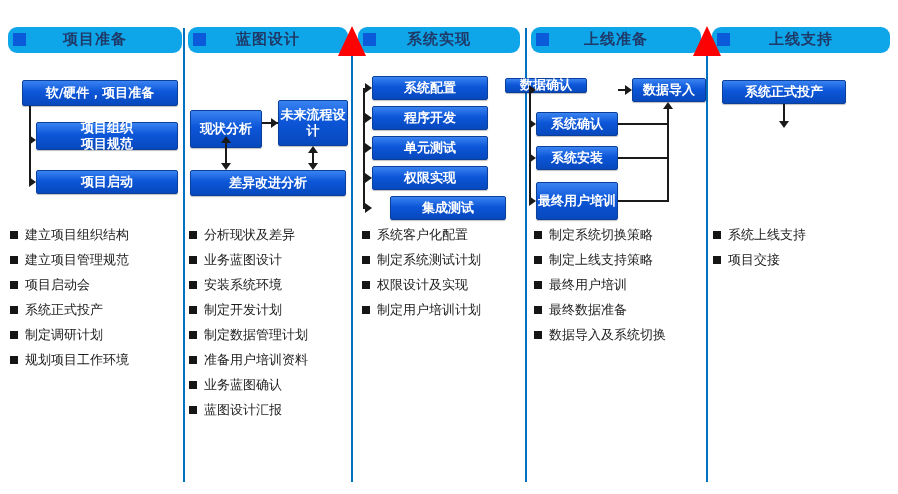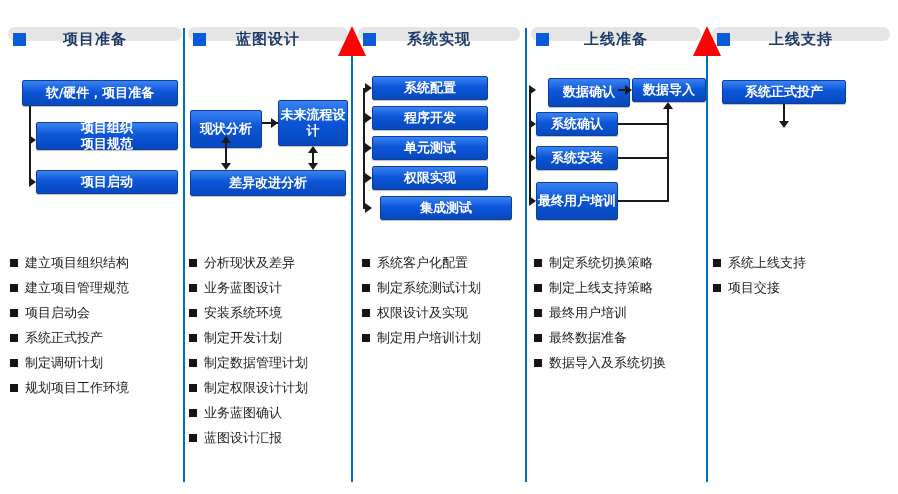--- a/index.html
+++ b/index.html
@@ -1,20 +1,20 @@
 <!DOCTYPE html>
 <html><head>
 <meta charset="utf-8">
 <style>
   * { box-sizing: border-box; margin: 0; padding: 0; }
   html, body { background: #ffffff; }
   body { font-family: "DejaVu Sans", "Liberation Sans", sans-serif; }
   #canvas { position: relative; width: 898px; height: 494px; background: #ffffff; overflow: hidden; }
 
-  .phase-header { position: absolute; top: 27px; height: 14px; background: #e5e5e5; border-radius: 9px; }
+  .phase-header { position: absolute; top: 27px; height: 26px; background: #0ea5e9; border-radius: 9px; }
   .hdr-square { position: absolute; left: 5px; top: 6px; width: 13px; height: 13px; background: #0b5ad9; }
   .hdr-title { position: absolute; left: 0; right: 0; top: 3px; text-align: center;
                font-size: 15px; font-weight: bold; color: #1f3a68; letter-spacing: 1px; }
 
   .divider { position: absolute; top: 28px; width: 2px; height: 454px; background: #0070c0; }
 
   .milestone { position: absolute; top: 26px; width: 0; height: 0;
                border-left: 14px solid transparent; border-right: 14px solid transparent;
                border-bottom: 30px solid #fd0202; }
 
@@ -24,21 +24,21 @@
           background: linear-gradient(180deg, #3a83f2 0%, #0c56d8 45%, #0748bd 100%);
           border: 1px solid #0a3f9a; border-radius: 2px; box-shadow: 0 1px 1px rgba(0,0,0,.25); }
 
   .hl { position: absolute; height: 2px; background: #1a1a1a; }
   .vl { position: absolute; width: 2px; background: #1a1a1a; }
   .arr { position: absolute; width: 0; height: 0; }
   .arr.r { border-top: 5px solid transparent; border-bottom: 5px solid transparent; border-left: 7px solid #1a1a1a; }
   .arr.u { border-left: 5px solid transparent; border-right: 5px solid transparent; border-bottom: 7px solid #1a1a1a; }
   .arr.d { border-left: 5px solid transparent; border-right: 5px solid transparent; border-top: 7px solid #1a1a1a; }
 
-  .tasks { position: absolute; top: 250px; font-family: Liberation Serif, serif; }
+  .tasks { position: absolute; top: 222px; font-family: Liberation Serif, serif; }
   .task { display: flex; align-items: center; height: 25px; font-size: 13px; color: #1c1c1c; white-space: nowrap; }
   .task .sq { width: 8px; height: 8px; background: #151515; margin-right: 7px; flex: none; }
 </style>
 </head>
 <body>
 
 <div id="canvas">
 
   <div class="phase-header" style="left:8px;width:174px">
     <span class="hdr-square"></span>
@@ -86,29 +86,29 @@
   <div class="arr u" style="left:221px;top:136px"></div>
   <div class="arr d" style="left:221px;top:163px"></div>
   <div class="vl" style="left:312px;top:150px;height:16px"></div>
   <div class="arr u" style="left:308px;top:146px"></div>
   <div class="arr d" style="left:308px;top:163px"></div>
 
   <div class="bbox" style="left:372px;top:76px;width:116px;height:24px"><span>系统配置</span></div>
   <div class="bbox" style="left:372px;top:106px;width:116px;height:24px"><span>程序开发</span></div>
   <div class="bbox" style="left:372px;top:136px;width:116px;height:24px"><span>单元测试</span></div>
   <div class="bbox" style="left:372px;top:166px;width:116px;height:24px"><span>权限实现</span></div>
-  <div class="bbox" style="left:380px;top:196px;width:132px;height:24px"><span>集成测试</span></div>
+  <div class="bbox" style="left:390px;top:196px;width:116px;height:24px"><span>集成测试</span></div>
   <div class="vl" style="left:363px;top:88px;height:121px"></div>
   <div class="arr r" style="left:365px;top:83px"></div>
   <div class="arr r" style="left:365px;top:113px"></div>
   <div class="arr r" style="left:365px;top:143px"></div>
   <div class="arr r" style="left:365px;top:173px"></div>
   <div class="arr r" style="left:365px;top:203px"></div>
 
-  <div class="bbox" style="left:548px;top:78px;width:82px;height:29px"><span>数据确认</span></div>
+  <div class="bbox" style="left:505px;top:78px;width:82px;height:15px"><span>数据确认</span></div>
   <div class="bbox" style="left:632px;top:78px;width:74px;height:24px"><span>数据导入</span></div>
   <div class="bbox" style="left:536px;top:112px;width:82px;height:24px"><span>系统确认</span></div>
   <div class="bbox" style="left:536px;top:146px;width:82px;height:24px"><span>系统安装</span></div>
   <div class="bbox" style="left:536px;top:182px;width:82px;height:38px"><span>最终用户培训</span></div>
   <div class="vl" style="left:529px;top:90px;height:111px"></div>
   <div class="arr r" style="left:529px;top:85px"></div>
   <div class="arr r" style="left:529px;top:119px"></div>
   <div class="arr r" style="left:529px;top:153px"></div>
   <div class="arr r" style="left:529px;top:196px"></div>
   <div class="hl" style="left:618px;top:89px;width:8px"></div>
@@ -166,21 +166,21 @@
     <div class="task">
         <span class="sq"></span>
         <span>制定开发计划</span>
       </div>
     <div class="task">
         <span class="sq"></span>
         <span>制定数据管理计划</span>
       </div>
     <div class="task">
         <span class="sq"></span>
-        <span>制定权限设计计划</span>
+        <span>准备用户培训资料</span>
       </div>
     <div class="task">
         <span class="sq"></span>
         <span>业务蓝图确认</span>
       </div>
     <div class="task">
         <span class="sq"></span>
         <span>蓝图设计汇报</span>
       </div>
   </div>

